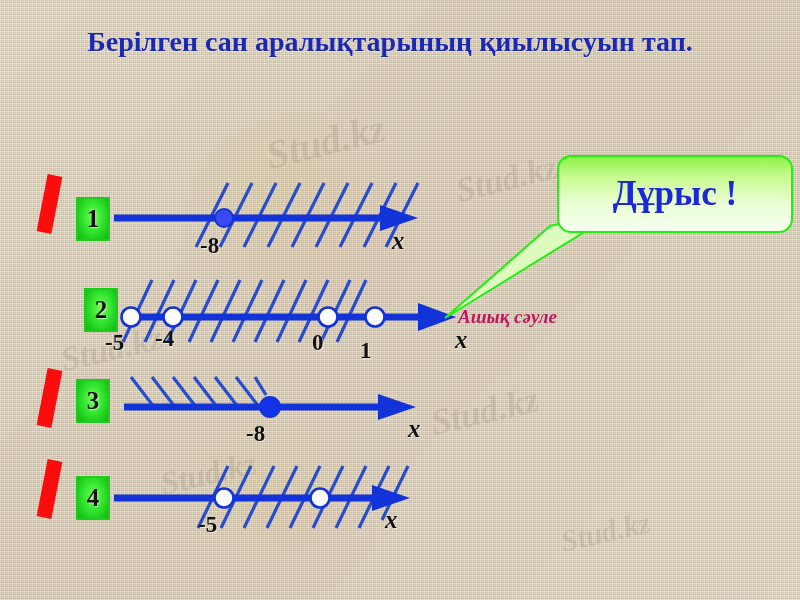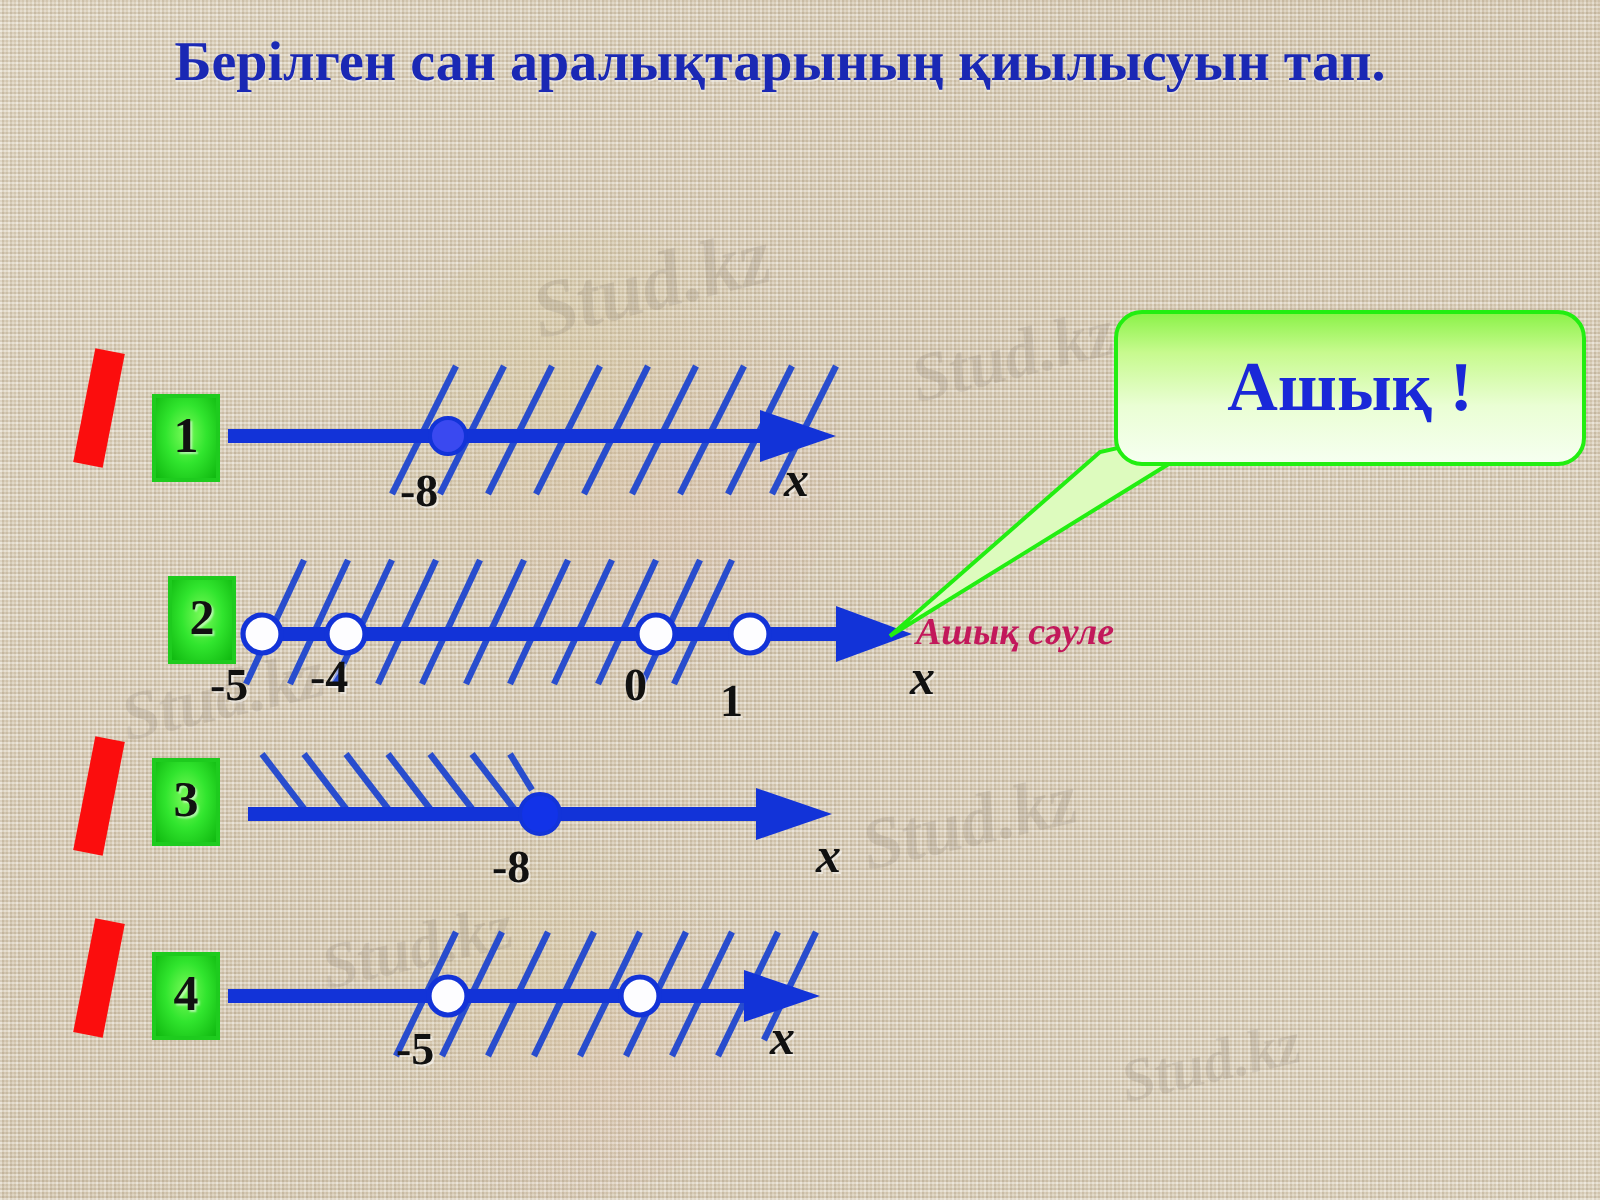--- a/index.html
+++ b/index.html
@@ -58,21 +58,21 @@
     background:
       radial-gradient(ellipse at 45% 40%, rgba(216,203,152,0.30) 0%, rgba(216,203,152,0.08) 40%, rgba(216,203,152,0) 64%),
       radial-gradient(ellipse at 60% 62%, rgba(228,180,170,0.18) 0%, rgba(228,180,170,0) 58%);
     pointer-events: none;
   }
 
   
   #title {
     position: absolute;
     left: 20px;
-    top: 14px;
+    top: 24px;
     width: 740px;
     text-align: center;
     font-family: "Liberation Serif", serif;
     font-weight: bold;
     font-size: 28px;
     line-height: 1.3;
     color: #1a28b4;
     text-shadow: 0px 1px 0 rgba(255,255,255,0.45);
   }
 
@@ -275,15 +275,15 @@
       <circle cx="320" cy="48" r="9.5" fill="#fdfdff" stroke="#1233d8" stroke-width="2.6"></circle>
     </svg>
     <div class="tick-label" style="left:198px; top:62px;">-5</div>
     <div class="x-label" style="left:385px; top:56px;">x</div>
   </div>
 
   <svg id="callout-pointer">
     <polygon points="190,0 15,108 120,16" fill="#ddfbbe" stroke="#22ee11" stroke-width="2"></polygon>
   </svg>
   <div id="callout-box"></div>
-  <div id="callout-text">Ашық !</div>
+  <div id="callout-text">Дұрыс !</div>
 
 </div>
 
 </body></html>

